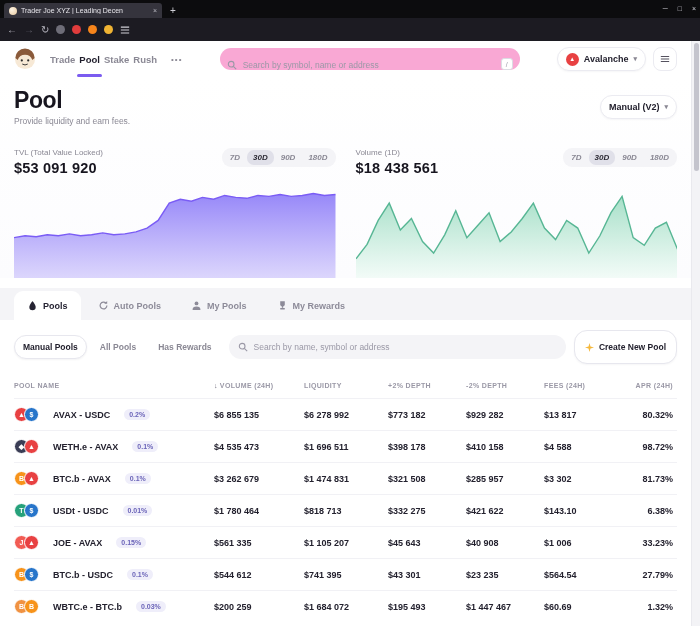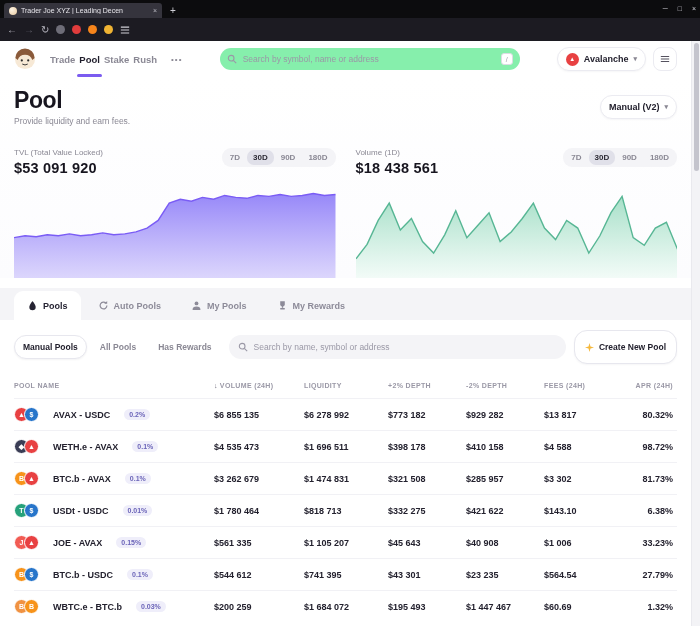--- a/index.html
+++ b/index.html
@@ -35,21 +35,21 @@
   .site { width:calc(100% - 9px); height:100%; overflow:hidden; }
 
   
   .site-header { height:36px; display:flex; align-items:center; padding:0 14px; gap:14px; background:#fff; }
   .logo { width:22px; height:22px; flex:0 0 auto; }
   .main-nav { display:flex; gap:4px; height:100%; align-items:center; }
   .nav-item { font-size:9.5px; font-weight:700; color:#8a8894; position:relative; height:100%; display:flex; align-items:center; cursor:default; }
   .nav-item.active { color:#1f1d2b; }
   .nav-item.active::after { content:""; position:absolute; left:-2px; right:-2px; bottom:0; height:3px; border-radius:2px; background:#7b5cf0; }
   .more-btn { font-size:8px; color:#8a8894; letter-spacing:1px; }
-  .hsearch { flex:1; max-width:300px; margin:8px auto; height:22px; border-radius:11px; background:#86efac; display:flex; align-items:center; gap:6px; padding:0 7px; }
+  .hsearch { flex:1; max-width:300px; margin:8px auto; height:22px; border-radius:11px; background:#f9a8d4; display:flex; align-items:flex-end; gap:6px; padding:0 7px; }
   .hsearch input { flex:1; border:none; outline:none; background:transparent; font-size:8.5px; color:#3a3846; font-family:"Liberation Sans",sans-serif; }
   .hsearch input::placeholder { color:#9a98a6; }
   .slash-key { width:12px; height:12px; border:1px solid #dcdce3; border-radius:3px; background:#fff; color:#9a98a6; font-size:7px; display:grid; place-items:center; }
   .hdr-right { display:flex; align-items:center; gap:7px; }
   .pill-btn { height:24px; border:1px solid #ebebf1; background:#fff; border-radius:12px; display:flex; align-items:center; gap:5px; padding:4px 8px; font-size:9px; font-weight:700; color:#23212e; box-shadow:0 1px 2px rgba(20,20,40,.04); }
   .net-dot { width:13px; height:13px; border-radius:50%; background:#e84142; color:#fff; font-size:6px; display:grid; place-items:center; }
   .chev { color:#8a8894; font-size:7px; }
   .avatar-dot { width:12px; height:12px; border-radius:50%; background:radial-gradient(circle at 35% 30%, #ff9d6b, #e03535 70%); }
   .menu-sq { width:24px; height:24px; border:1px solid #ebebf1; border-radius:8px; background:#fff; display:grid; place-items:center; }
 
@@ -57,21 +57,21 @@
   .hero { padding:10px 14px 0; background:linear-gradient(#ffffff, #fcfcfe); }
   .title-row { display:flex; justify-content:space-between; align-items:center; }
   .page-title { font-size:23px; font-weight:700; letter-spacing:-0.4px; color:#17151f; }
   .page-sub { font-size:8.5px; color:#8a8894; margin-top:2px; }
   .charts { display:flex; gap:20px; margin-top:12px; }
   .chart-col { flex:1; min-width:0; }
   .chart-head { display:flex; justify-content:space-between; align-items:flex-start;margin-top:10px; }
   .stat-label { font-size:8px; color:#8a8894; }
   .stat-value { font-size:14.5px; font-weight:700; color:#17151f; margin-top:3px; letter-spacing:.2px; }
   .range-group { display:flex; background:#f4f4f7; border-radius:9px; padding:2px; gap:1px; }
-  .range-btn { border:none; background:transparent; font-size:8px; color:#8a8894; font-weight:700; padding:3px 6px; border-radius:7px; font-family:"Liberation Sans",sans-serif; }
+  .range-btn { border:none; background:transparent; font-size:8px; color:#8a8894; font-weight:700; padding:3px 6px; border-radius:7px; font-family:"Liberation Sans",sans-serif;font-style:italic; }
   .range-btn.active { background:#e0e0e9; color:#2a2833; }
   .chart { display:block; width:100%; height:96px; margin-top:6px; }
 
   
   .tabband { margin-top:10px; background:#f4f4f7; padding:0 14px; display:flex; align-items:flex-end; height:32px; gap:4px; }
   .ptab { display:flex; align-items:center; gap:5px; font-size:9px; font-weight:700; color:#8d8b99; padding:9px 13px 9px; border-radius:9px 9px 0 0; }
   .ptab.active { background:#fff; color:#262433; }
   .tab-icon { width:11px; height:11px; display:inline-flex; }
   .tab-icon svg { width:11px; height:11px; }
 

